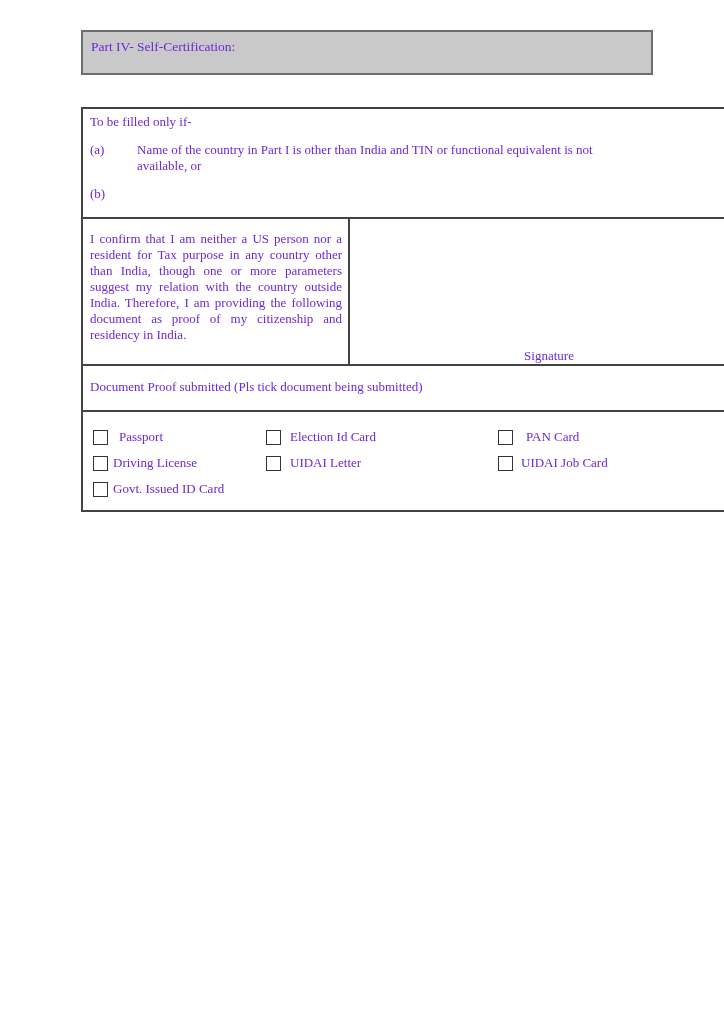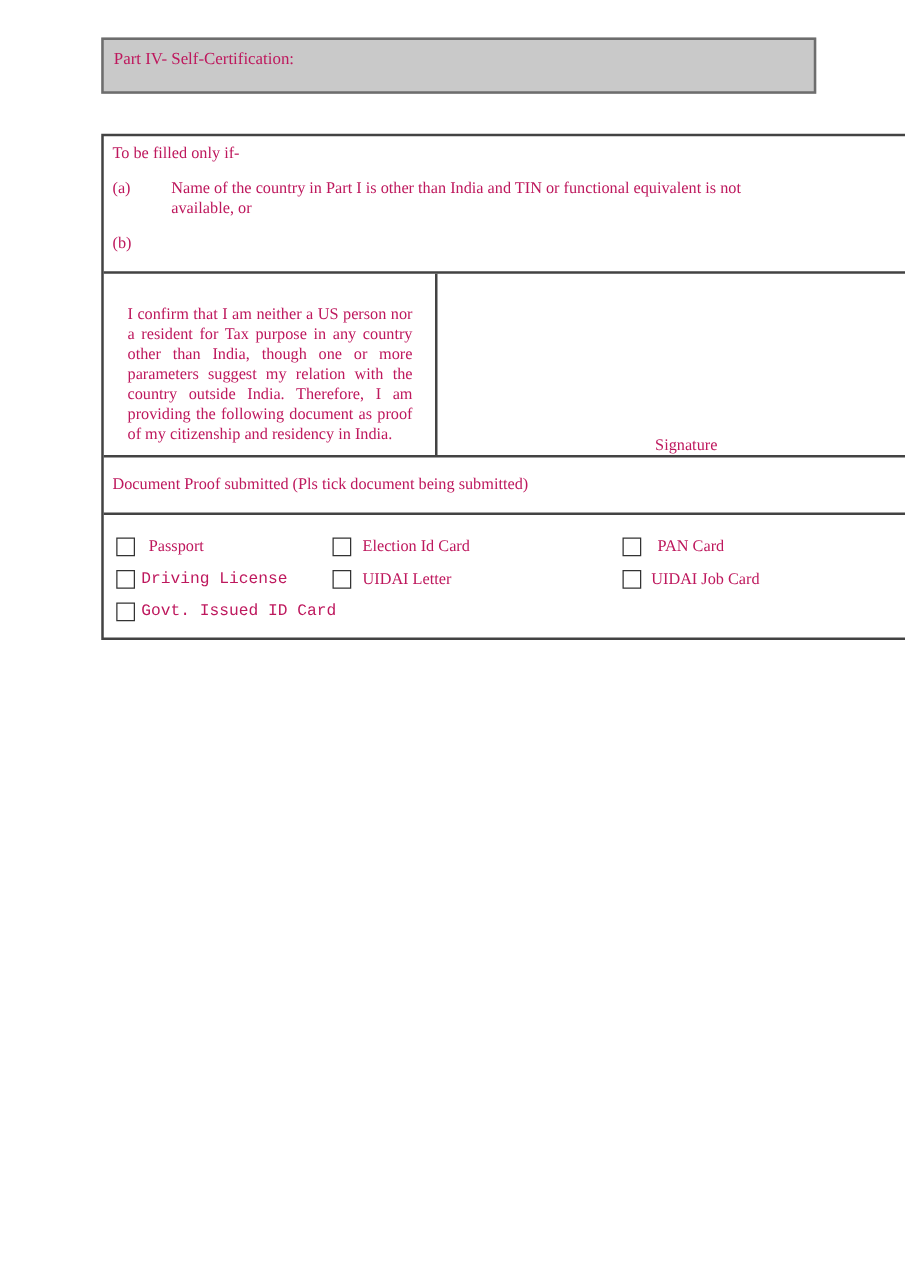--- a/index.html
+++ b/index.html
@@ -6,21 +6,21 @@
     margin: 0;
     padding: 0;
     background: #ffffff;
   }
   .page {
     position: relative;
     width: 724px;
     height: 1024px;
     background: #ffffff;
     font-family: "Liberation Serif", "DejaVu Serif", serif;
-    color: #be185d;
+    color: #6d28d9;
     overflow: hidden;
   }
   
   .header-bar {
     position: absolute;
     left: 81px;
     top: 30px;
     width: 572px;
     height: 45px;
     box-sizing: border-box;
@@ -64,21 +64,21 @@
     border-top: 2px solid #434343;
     display: flex;
   }
   .decl-cell {
     box-sizing: border-box;
     width: 267px;
     border-right: 2px solid #434343;
     padding: 12px 6px 0 7px;
   }
   .decl-text {
-    margin: 12px;
+    margin: 0;
     text-align: justify;
   }
   .sign-cell {
     flex: 1 1 auto;
     display: flex;
     align-items: flex-end;
     justify-content: center;
     padding-bottom: 0;
   }
   .docproof-row {
@@ -104,21 +104,21 @@
   }
   .checkbox {
     display: inline-block;
     width: 13px;
     height: 13px;
     box-sizing: content-box;
     border: 1.5px solid #333333;
     background: #ffffff;
     flex: 0 0 auto;
   }
-  .g5  { margin-left: 5px; font-family: Liberation Mono, monospace; }
+  .g5  { margin-left: 5px; }
   .g8  { margin-left: 8px; }
   .g9  { margin-left: 9px; }
   .g11 { margin-left: 11px; }
   .g13 { margin-left: 13px; }
 </style>
 </head>
 <body>
 
 <div class="page">
 

